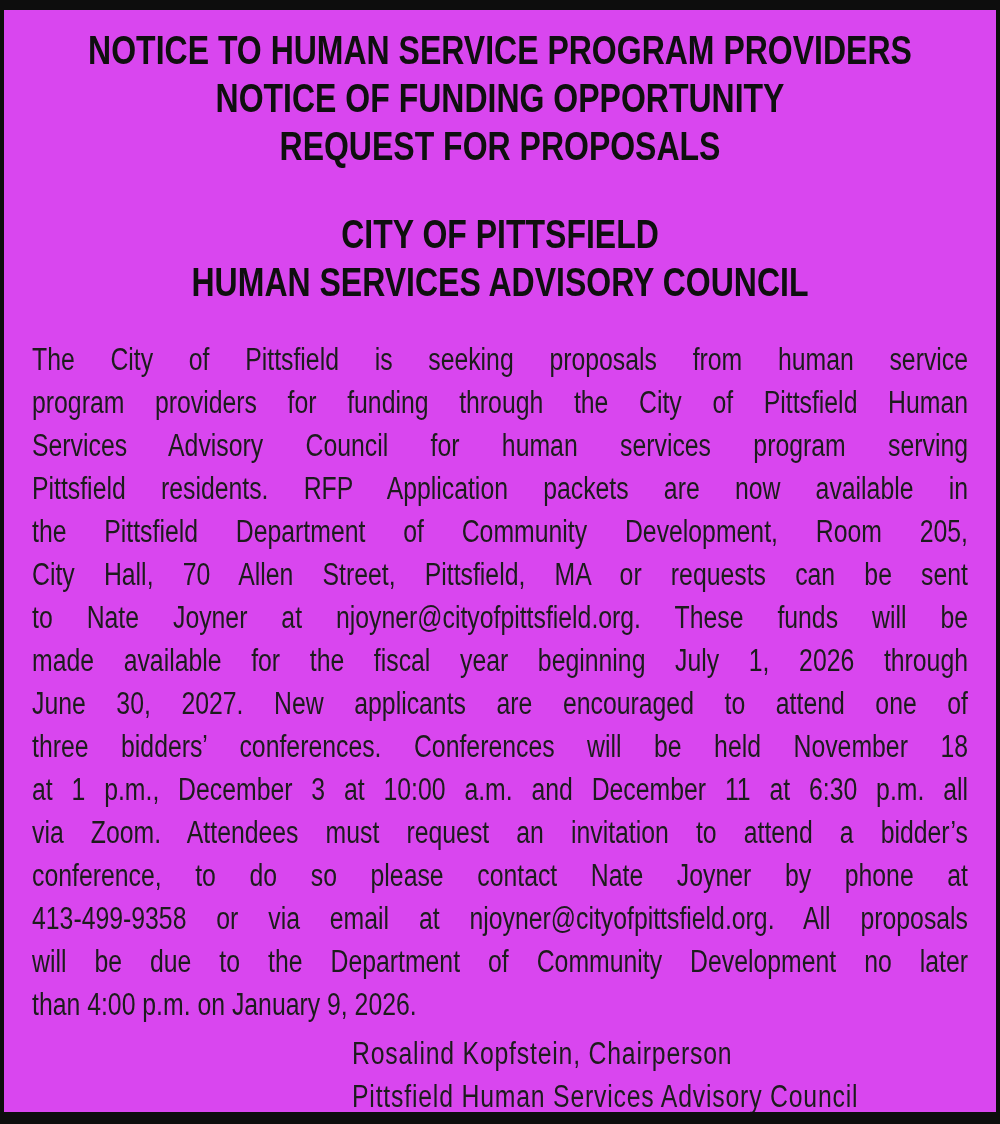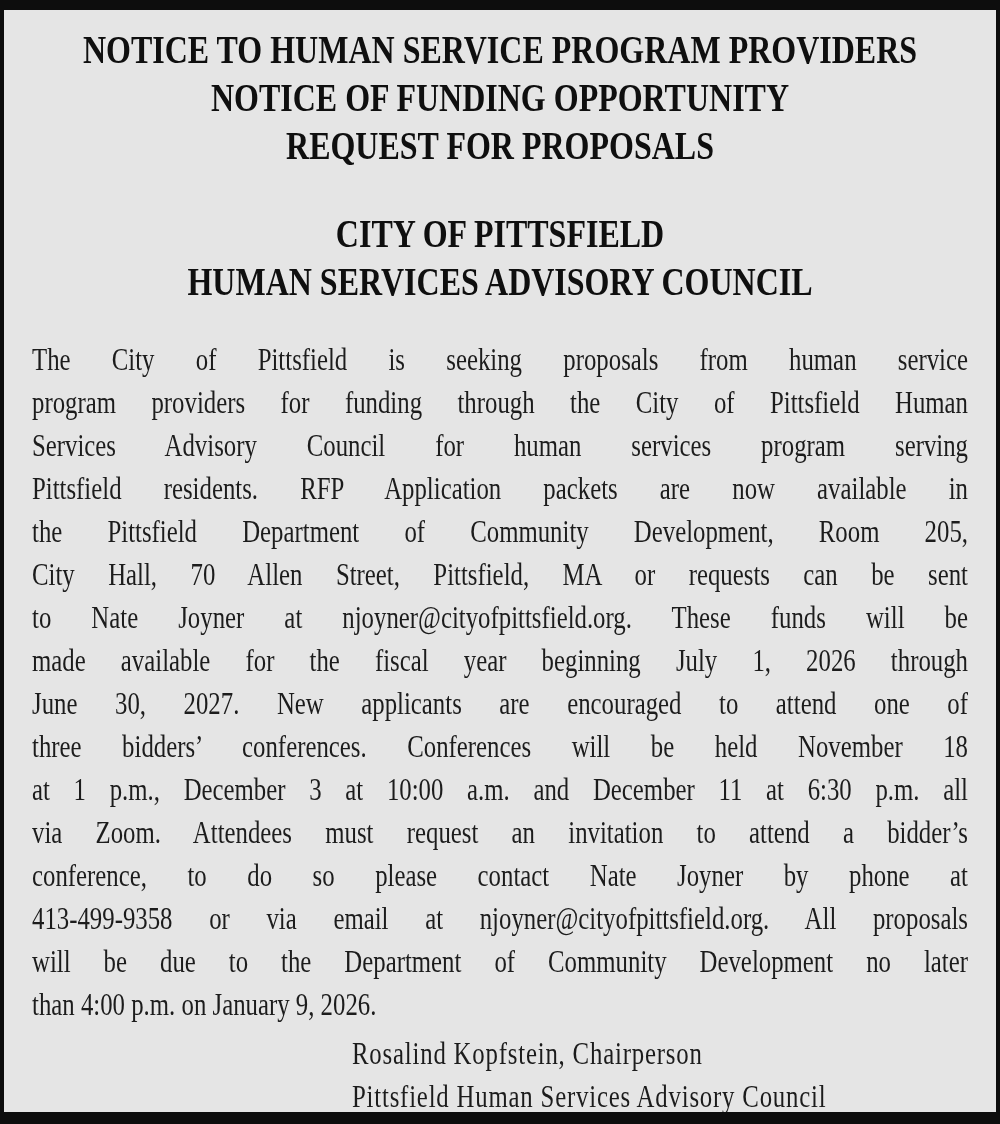--- a/index.html
+++ b/index.html
@@ -6,27 +6,26 @@
     margin: 0;
     padding: 0;
     background: #ffffff;
     font-family: "Liberation Sans", "DejaVu Sans", sans-serif;
   }
   .page {
     position: relative;
     width: 1000px;
     height: 1124px;
     box-sizing: border-box;
-    background: #e5e5e5;
+    background: #d946ef;
     border-top: 10px solid #0d0d0d;
     border-bottom: 12px solid #0d0d0d;
     border-left: 4px solid #0d0d0d;
     border-right: 4px solid #0d0d0d;
     overflow: hidden;
-    font-family: Liberation Serif, serif;
   }
   .inner {
     box-sizing: border-box;
     padding: 16px 28px 0 28px;
   }
   
   .condensed {
     width: 1170px;
     transform: scaleX(0.8);
     transform-origin: left top;

